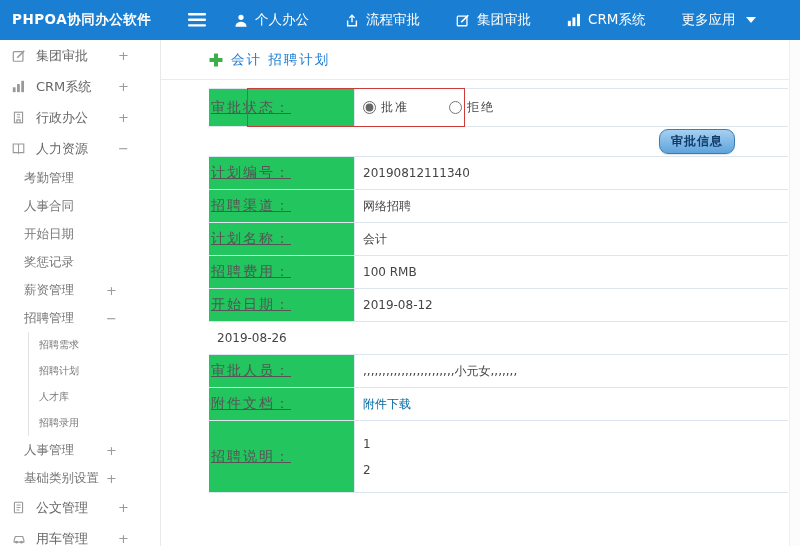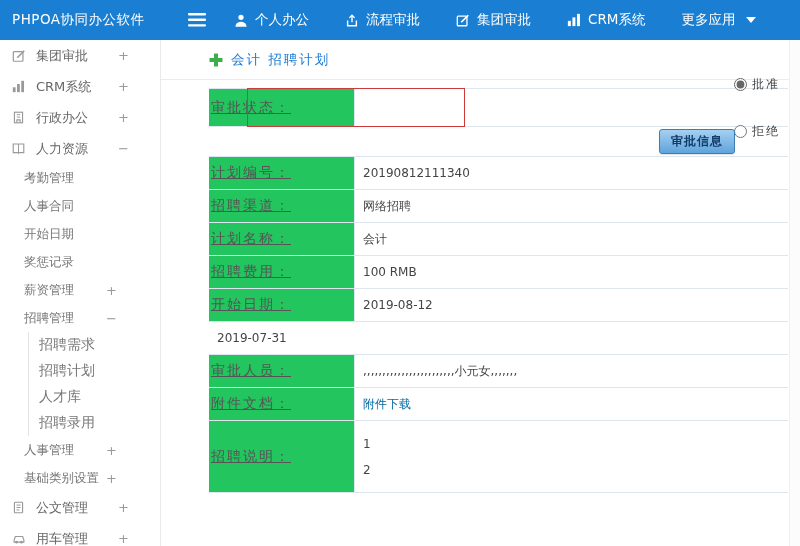--- a/index.html
+++ b/index.html
@@ -8,36 +8,36 @@
     font-family:"DejaVu Sans","Liberation Sans",sans-serif;
     font-size:13px; background:#ffffff; overflow:hidden; color:#555;
   }
   .app { position:relative; width:800px; height:546px; overflow:hidden; background:#fff; }
 
   
   .topbar {
     position:absolute; top:0; left:0; right:0; height:40px;
     background:#1a7fd2; color:#fff; display:flex; align-items:center;
   }
-  .logo { width:172px; padding-left:12px; font-weight:normal; font-size:13.5px; letter-spacing:0.5px; white-space:nowrap; }
+  .logo { width:172px; padding-left:12px; font-weight:bold; font-size:13.5px; letter-spacing:0.5px; white-space:nowrap; }
   .hamburger { margin:0 28px 0 16px; display:inline-flex; cursor:pointer; }
   .topnav { display:flex; align-items:center; gap:36px; }
   .nav-item { display:flex; align-items:center; gap:7px; font-size:13.5px; cursor:pointer; white-space:nowrap; }
   .nav-item svg { display:block; }
   .caret { margin-left:4px; display:inline-flex; }
 
   
   .sidebar {
     position:absolute; top:40px; left:0; bottom:0; width:161px;
     background:#fff; border-right:1px solid #e9e9e9; overflow:hidden;
   }
   .s-item { display:flex; align-items:center; cursor:pointer; color:#666; }
   .s-item.lv0 { height:31px; padding:0 32px 0 12px; font-size:13px; }
   .s-item.lv1 { height:28px; padding:0 44px 0 24px; font-size:12.5px; color:#777; }
-  .s-item.lv2 { height:26px; padding:0 10px 0 10px; font-size:14px; color:#777; }
+  .s-item.lv2 { height:26px; padding:0 10px 0 10px; font-size:10px; color:#777; }
   .lv2-group { margin-left:28px; border-left:1px solid #e2e2e2; }
   .sicon { width:17px; margin-right:7px; display:inline-flex; color:#999; flex:none; }
   .slabel { white-space:nowrap; overflow:hidden; }
   .toggle { margin-left:auto; color:#9a9a9a; font-size:13px; width:10px; text-align:center; }
 
   
   .main { position:absolute; top:40px; left:161px; right:0; bottom:0; background:#fff; }
   .scroll-track {
     position:absolute; top:0; right:0; bottom:0; width:11px;
     background:#fcfcfc; border-left:1px solid #eef1f4;
@@ -56,27 +56,27 @@
     padding:0 4px 0 2px; color:#555; font-size:14px; letter-spacing:2px;
     border-right:1px solid #dde6ee; background:#22c55e;text-decoration:underline;
   }
   .cell-value { flex:1; padding:0 8px; color:#444; font-size:12px; }
   .row.h-status { height:38px; }
   .row.h-btn { height:30px; justify-content:flex-end; padding-right:53px; }
   .row.h-data { height:33px; }
   .row.h-tall { height:72px; }
   .row.h-tall .cell-value { white-space:pre-line; line-height:26px; }
 
-  .radios { display:flex; align-items:flex-end; gap:30px;flex-direction:column; }
+  .radios { display:flex; align-items:flex-start; gap:40px; }
   .radio { display:inline-flex; align-items:center; gap:5px; font-size:12px; color:#444; letter-spacing:2px; cursor:pointer; }
   .radio input { margin:0; width:13px; height:13px; accent-color:#666; }
 
   .approve-btn {
     background:linear-gradient(#a5d0f2,#5fa4dc);
-    border:1px solid #3e7cb4; border-radius:3px;
+    border:1px solid #3e7cb4; border-radius:9px;
     color:#123a6a; font-weight:bold; font-size:12px;
     padding:3px 11px; cursor:pointer; letter-spacing:1px;
     box-shadow:0 1px 1px rgba(0,0,0,0.12);
     font-family:inherit;
   }
   .link { color:#0369a1; text-decoration:none; cursor:pointer; }
 
   .annotation-box {
     position:absolute; left:86px; top:48px; width:218px; height:39px;
     border:1px solid #cc3b3b; pointer-events:none;
@@ -327,21 +327,21 @@
       </div>
       <div class="row h-data">
         <div class="cell-label">招聘费用：</div>
         <div class="cell-value">100 RMB</div>
       </div>
       <div class="row h-data">
         <div class="cell-label">开始日期：</div>
         <div class="cell-value">2019-08-12</div>
       </div>
       <div class="row h-data">
-        <div class="cell-value">2019-07-31</div>
+        <div class="cell-value">2019-08-26</div>
       </div>
       <div class="row h-data">
         <div class="cell-label">审批人员：</div>
         <div class="cell-value">,,,,,,,,,,,,,,,,,,,,,,,,小元女,,,,,,,</div>
       </div>
       <div class="row h-data">
         <div class="cell-label">附件文档：</div>
         <div class="cell-value">
           <a class="link">附件下载</a>
         </div>

